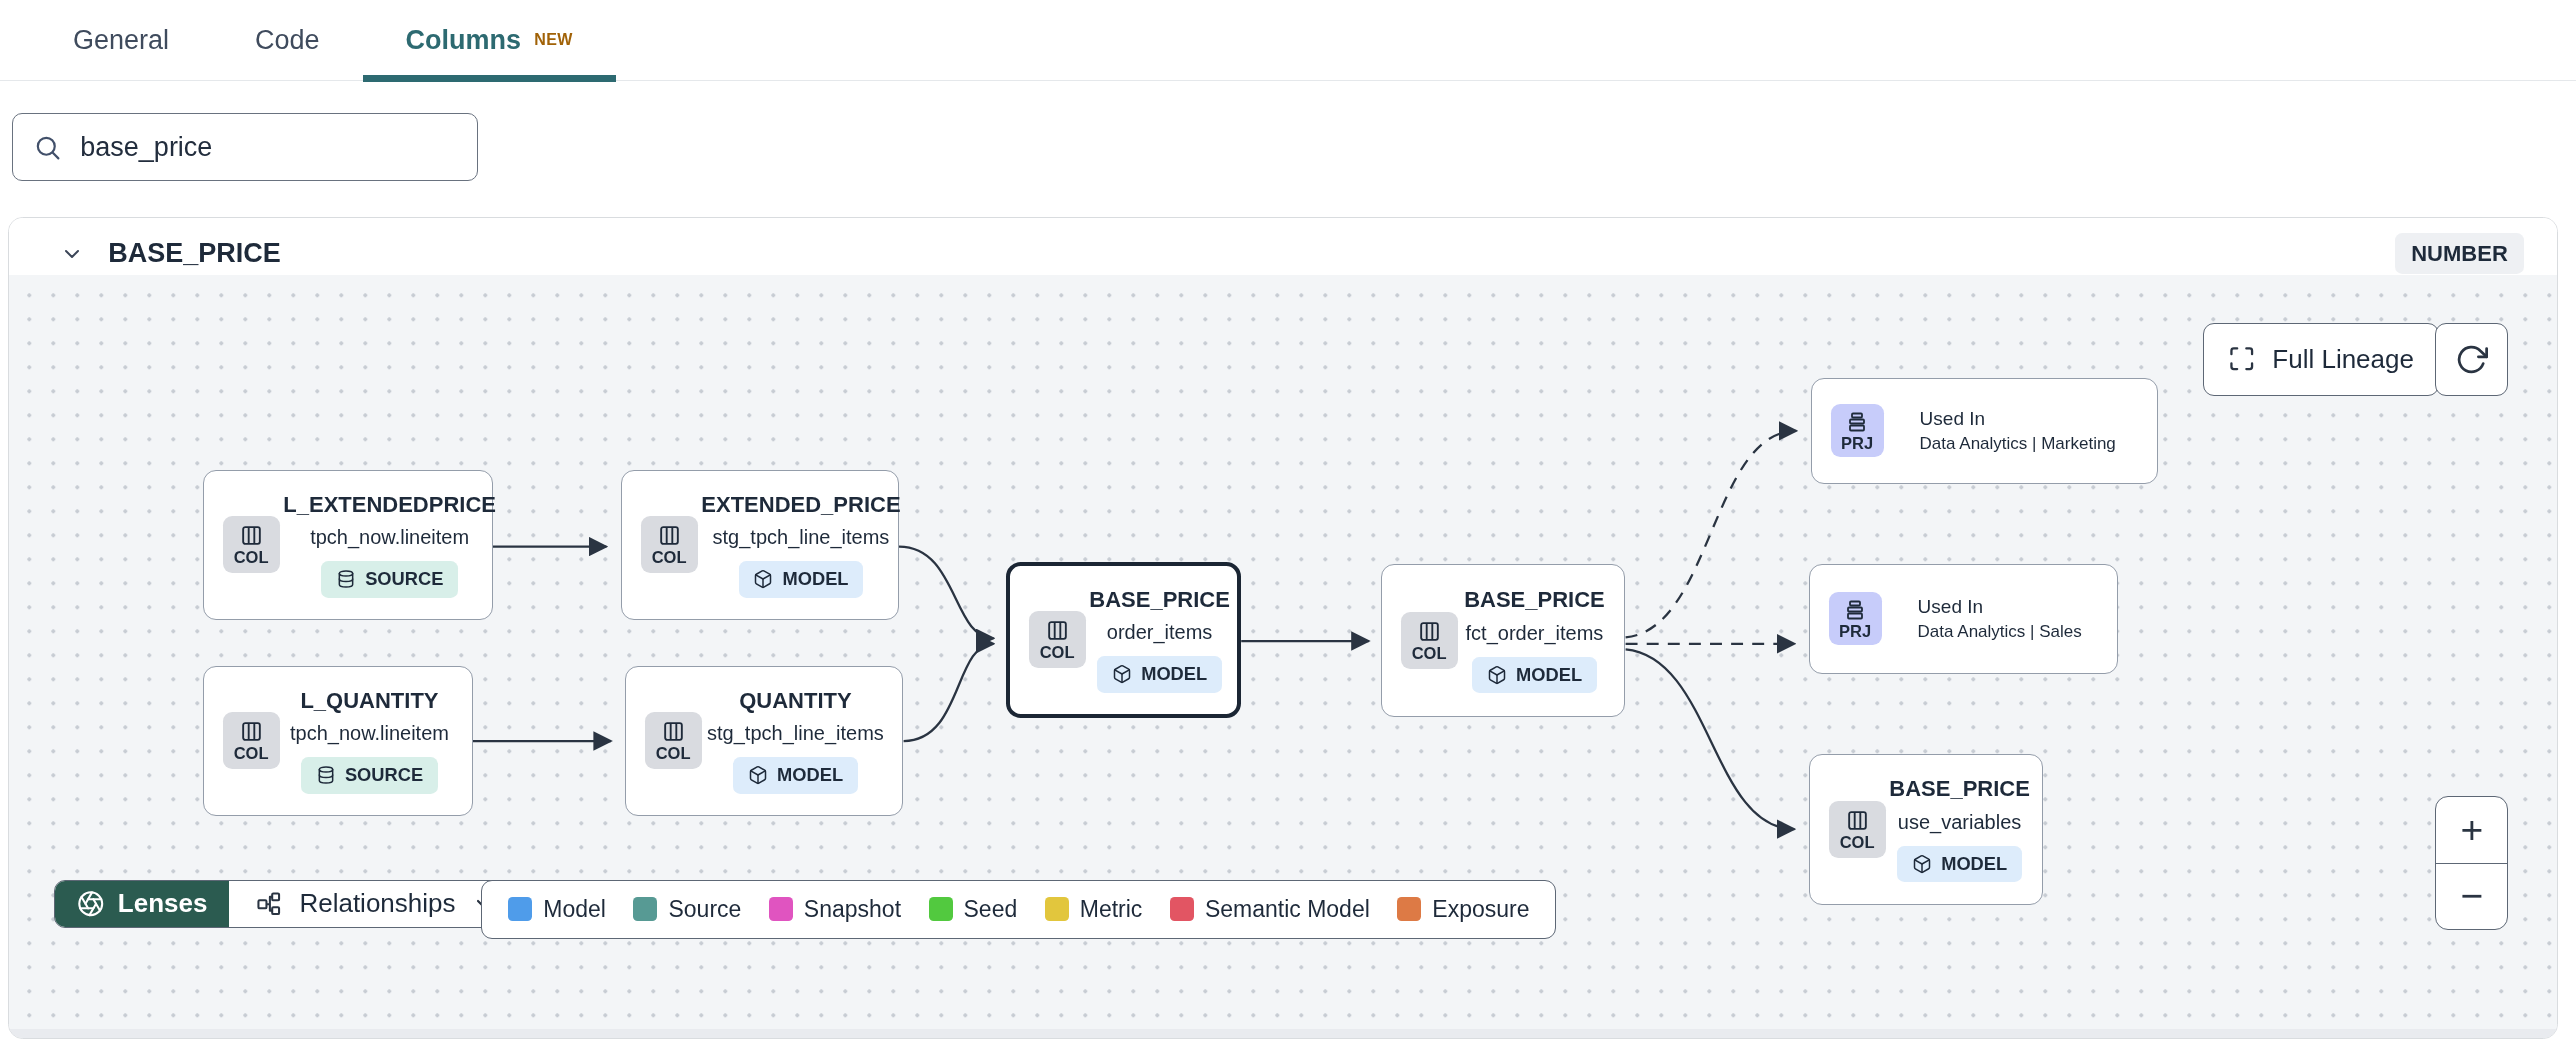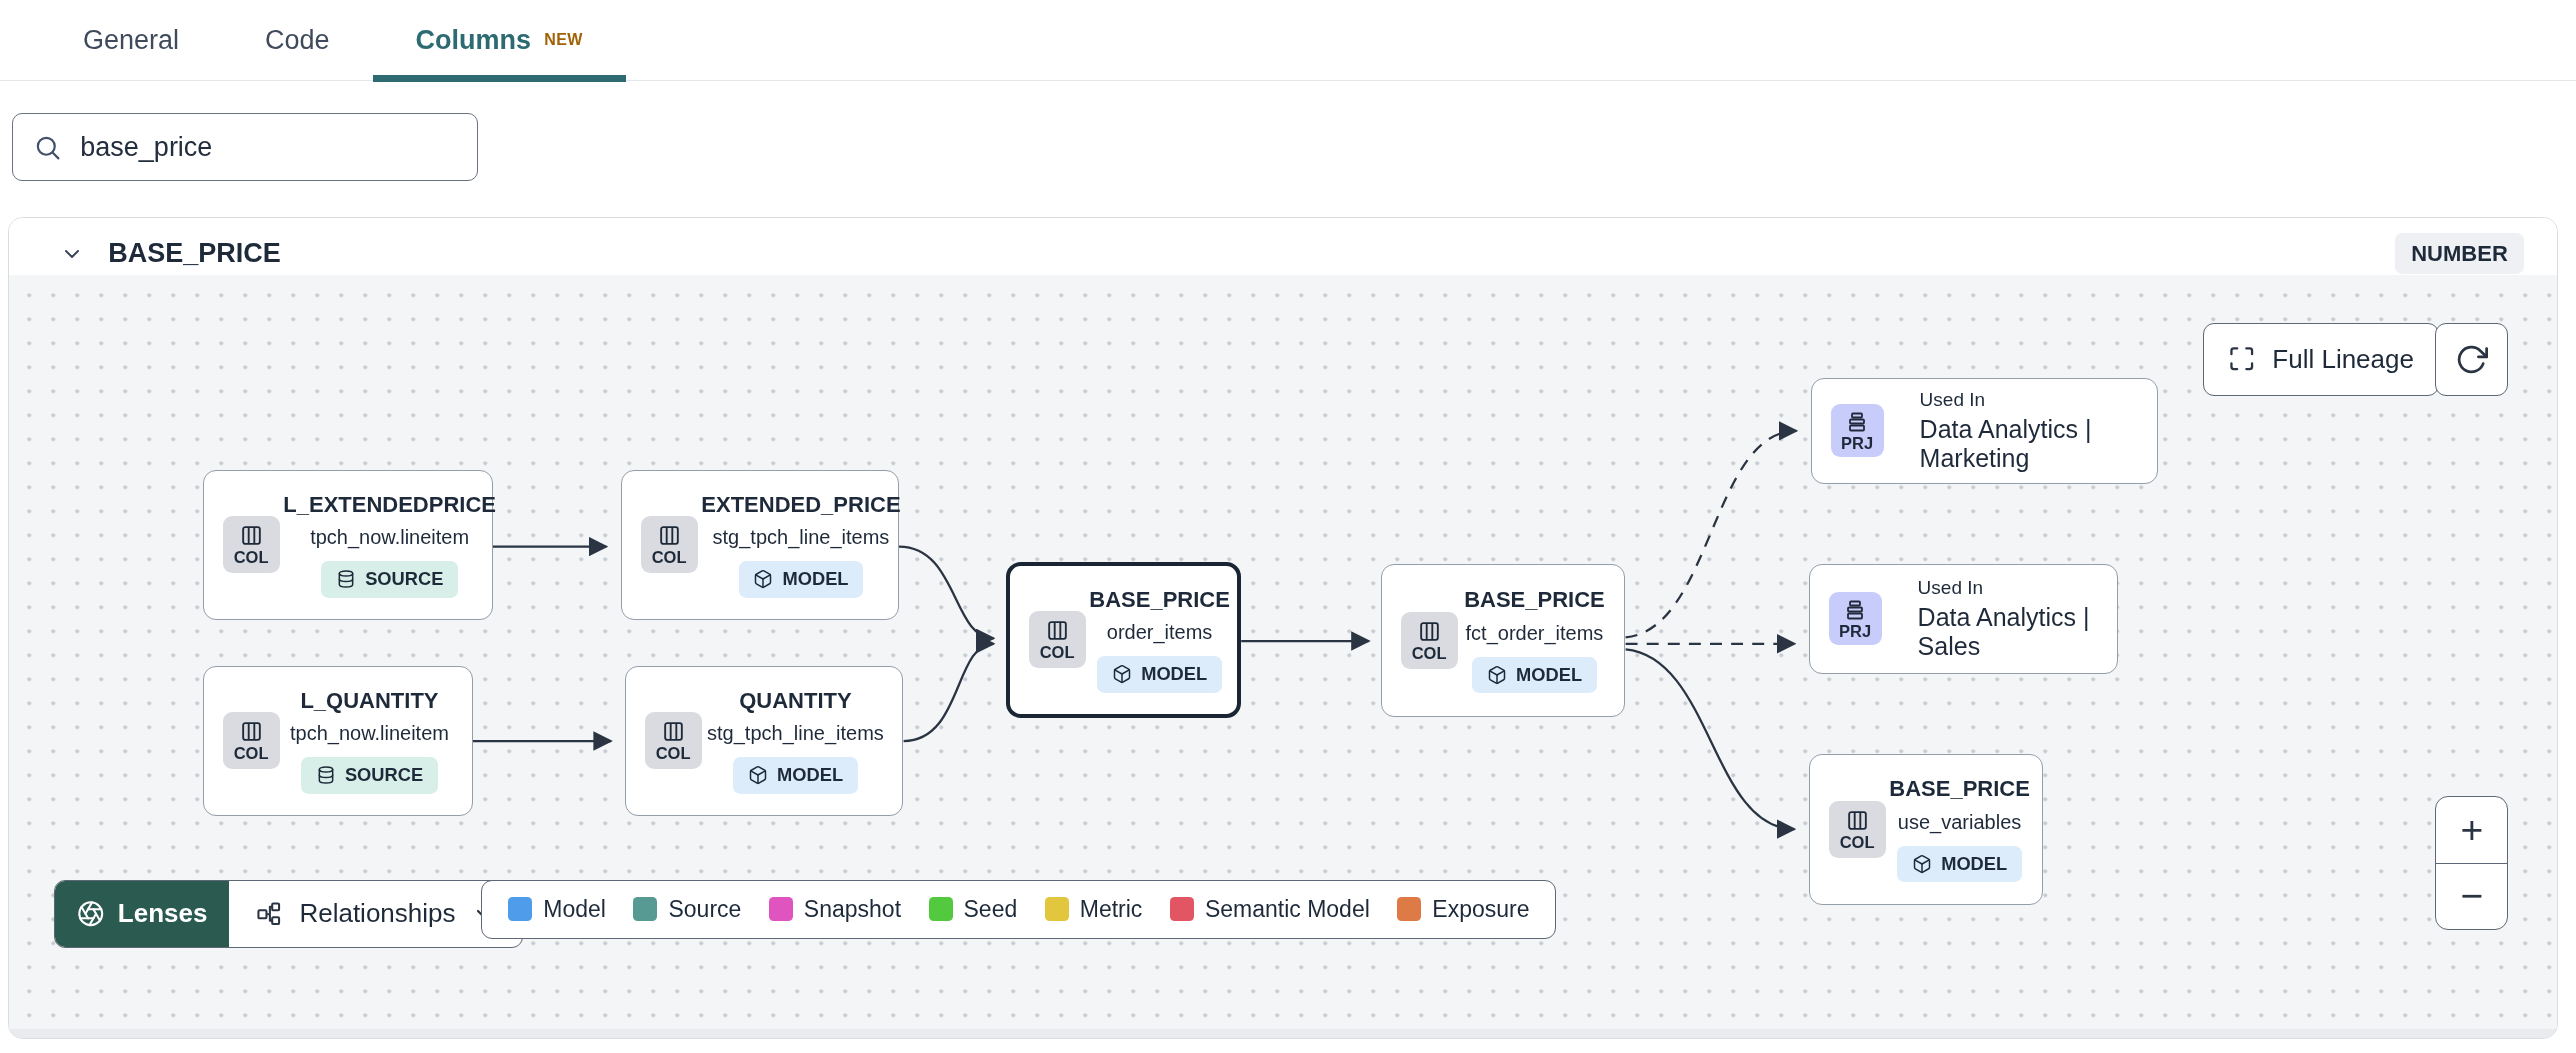--- a/index.html
+++ b/index.html
@@ -5,21 +5,21 @@
   * { box-sizing: border-box; }
   html,body { margin:0; padding:0; }
   body {
     width:2576px; height:1053px; position:relative; overflow:hidden;
     background:#ffffff; color:#1e2a3a;
     font-family:"Liberation Sans", sans-serif;
   }
   svg { display:block; }
 
   
-  .tabbar { display:flex; align-items:stretch; height:81px; border-bottom:1.8px solid #e5e8eb; padding-left:40px; background:#fff; }
+  .tabbar { display:flex; align-items:stretch; height:81px; border-bottom:1.8px solid #e5e8eb; padding-left:30px; background:#fff; }
   .tab { position:relative; display:flex; align-items:center; gap:13px; padding:0 43px; font-size:27px; font-weight:500; color:#3f4b5d; cursor:pointer; }
   .tab.active { color:#2d6a71; font-weight:700; }
   .tab.active::after { content:""; position:absolute; left:0; right:0; bottom:-1.8px; height:6.4px; background:#2d6a71; }
   .tab-new { font-size:16px; font-weight:700; color:#a16207; letter-spacing:0.5px; }
   .tab-count { background:#e8eaed; color:#323c4d; font-size:22px; font-weight:500; border-radius:916px; padding:6.4px 15.6px; }
 
   
   .search-row { padding:32px 0 0 12px; }
   .search-box { width:466px; height:68px; border:1.8px solid #69727f; border-radius:10px; background:#fff; display:flex; align-items:center; gap:18.3px; padding:0 20px; }
   .search-text { font-size:27px; color:#222d3d; }
@@ -53,40 +53,40 @@
   .node-badge span { font-size:16.5px; font-weight:700; line-height:1; }
   .node-body { flex:1; text-align:center; padding:0 3.7px; }
   .node-title { font-size:22px; font-weight:700; }
   .node-sub { font-size:20px; margin-top:8.3px; }
   .node-pill { display:inline-flex; align-items:center; gap:9.2px; margin-top:12px; padding:7.3px 14.7px; border-radius:7.3px; font-size:18.3px; font-weight:700; }
   .pill-source { background:#d8efe9; }
   .pill-model { background:#ddecfb; }
   .node.prj .node-badge { background:#c7ccfa; width:53px; height:53px; }
   .node.prj .node-body { text-align:left; padding-left:36px; }
   .used-in { font-size:19px; }
-  .prj-title { font-size:25px; margin-top:4px; }
+  .prj-title { font-size:17px; margin-top:4px; }
 
   .n0 { left:194px; top:195px; width:290px; height:150px; }
   .n1 { left:194px; top:391px; width:270px; height:150px; }
   .n2 { left:612px; top:195px; width:278px; height:150px; }
   .n3 { left:616px; top:391px; width:278px; height:150px; }
   .n4 { left:997px; top:287px; width:235px; height:156px; }
   .n5 { left:1372px; top:289px; width:244px; height:153px; }
   .n6 { left:1802px; top:103px; width:347px; height:106px; }
   .n7 { left:1800px; top:289px; width:309px; height:110px; }
   .n8 { left:1800px; top:479px; width:234px; height:151px; }
 
   
   .full-lineage-btn { position:absolute; left:2194px; top:48px; height:73px; padding:0 24px;
     border:1.8px solid #5d6775; border-radius:11px; background:#fff; display:flex; align-items:center; gap:16.5px;
     font-size:26px; font-weight:500; color:#1e2a3a; cursor:pointer; }
   .refresh-btn { position:absolute; left:2426px; top:48px; width:73px; height:73px;
     border:1.8px solid #5d6775; border-radius:11px; background:#fff; display:flex; align-items:center; justify-content:center; cursor:pointer; }
 
-  .lenses-bar { position:absolute; left:45px; top:605px; height:68px; display:flex; align-items:stretch;
+  .lenses-bar { position:absolute; left:45px; top:605px; height:48px; display:flex; align-items:stretch;
     border:1.8px solid #5d6775; border-radius:11px; overflow:hidden; background:#fff; }
   .lenses-seg { background:#2b5b50; color:#fff; display:flex; align-items:center; gap:13px; padding:0 22px;
     font-size:26px; font-weight:600; cursor:pointer; }
   .rel-seg { display:flex; align-items:center; gap:16.5px; padding:0 26px; font-size:26px; color:#1e2a3a; cursor:pointer; }
 
   .legend { position:absolute; left:472px; top:605px; height:59px; display:flex; align-items:center; gap:27.5px;
     padding:0 26px; border:1.8px solid #5d6775; border-radius:11px; background:#fff; }
   .legend-item { display:flex; align-items:center; gap:11px; font-size:23px; font-weight:500; color:#1e2a3a; }
   .swatch { width:24px; height:24px; border-radius:4.6px; background:#ccc; }
 

